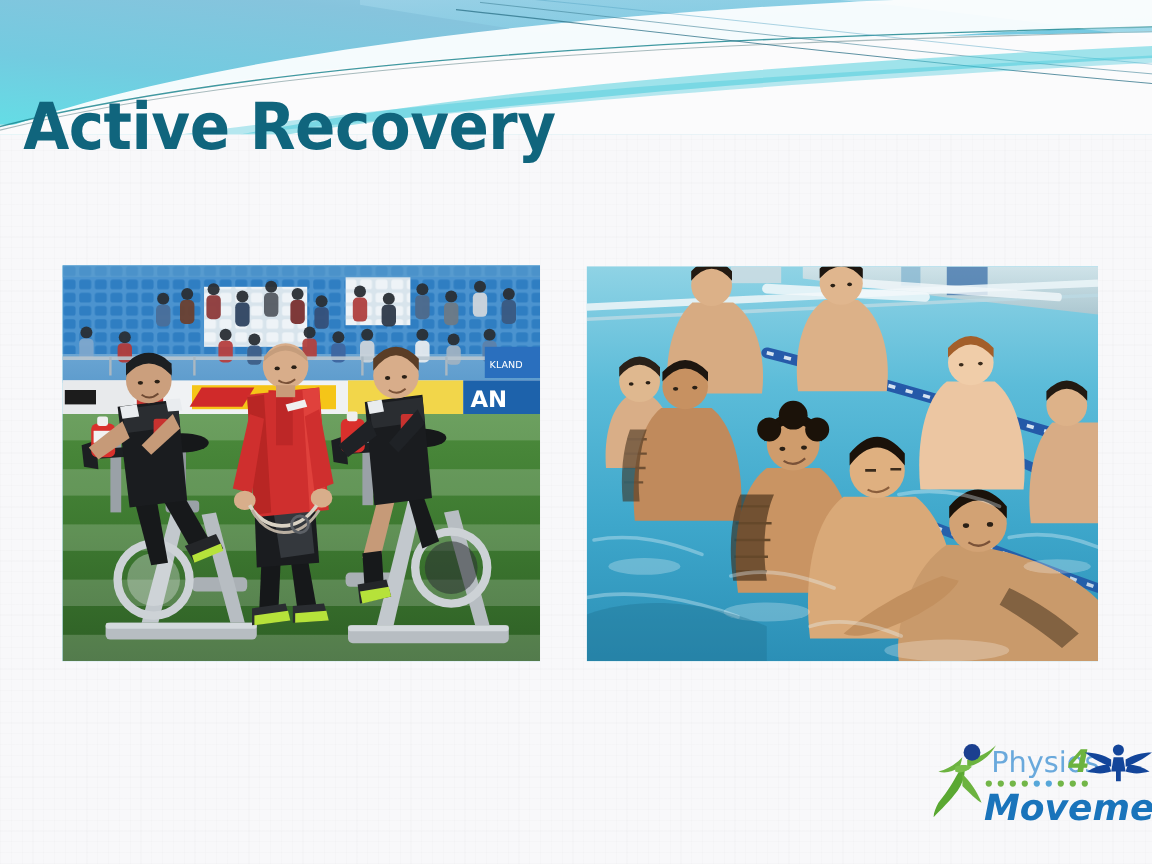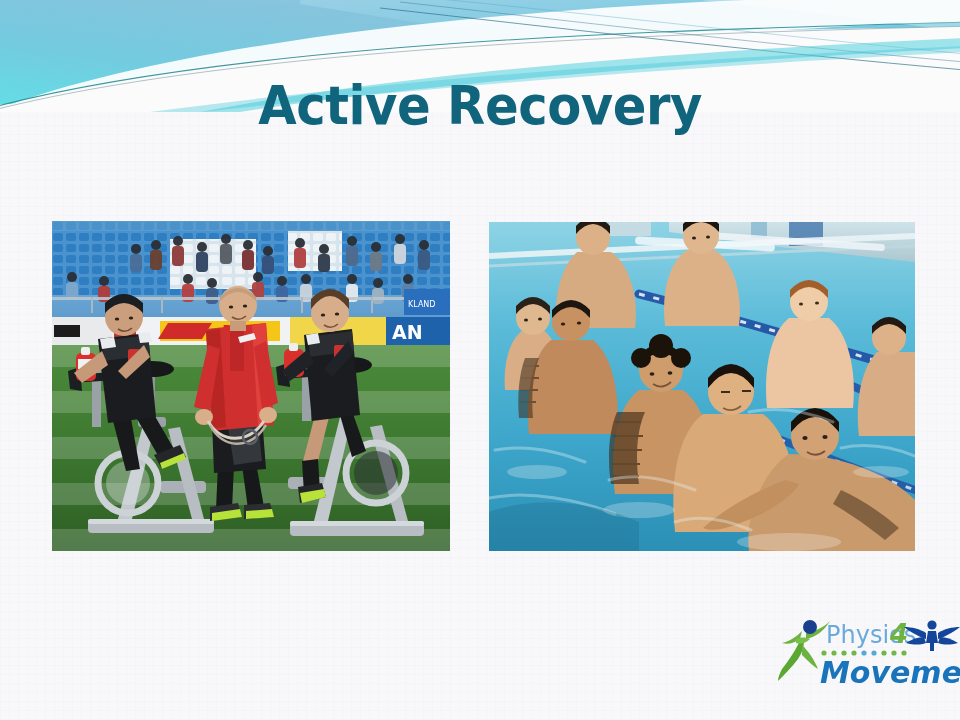--- a/index.html
+++ b/index.html
@@ -38,21 +38,21 @@
     overflow: hidden;
   }
   .header-band svg { display: block; }
 
   
   .title-wrap {
     position: absolute;
     left: 0;
     top: 76px;
     width: 960px;
-    text-align: center;
+    text-align: left;
   }
   .slide-title {
     display: inline-block;
     font-family: "DejaVu Sans", sans-serif;
     font-size: 54px;
     font-weight: bold;
     letter-spacing: -0.5px;
     color: #10657d;
     line-height: 1.1;
     transform: scaleX(0.92);

